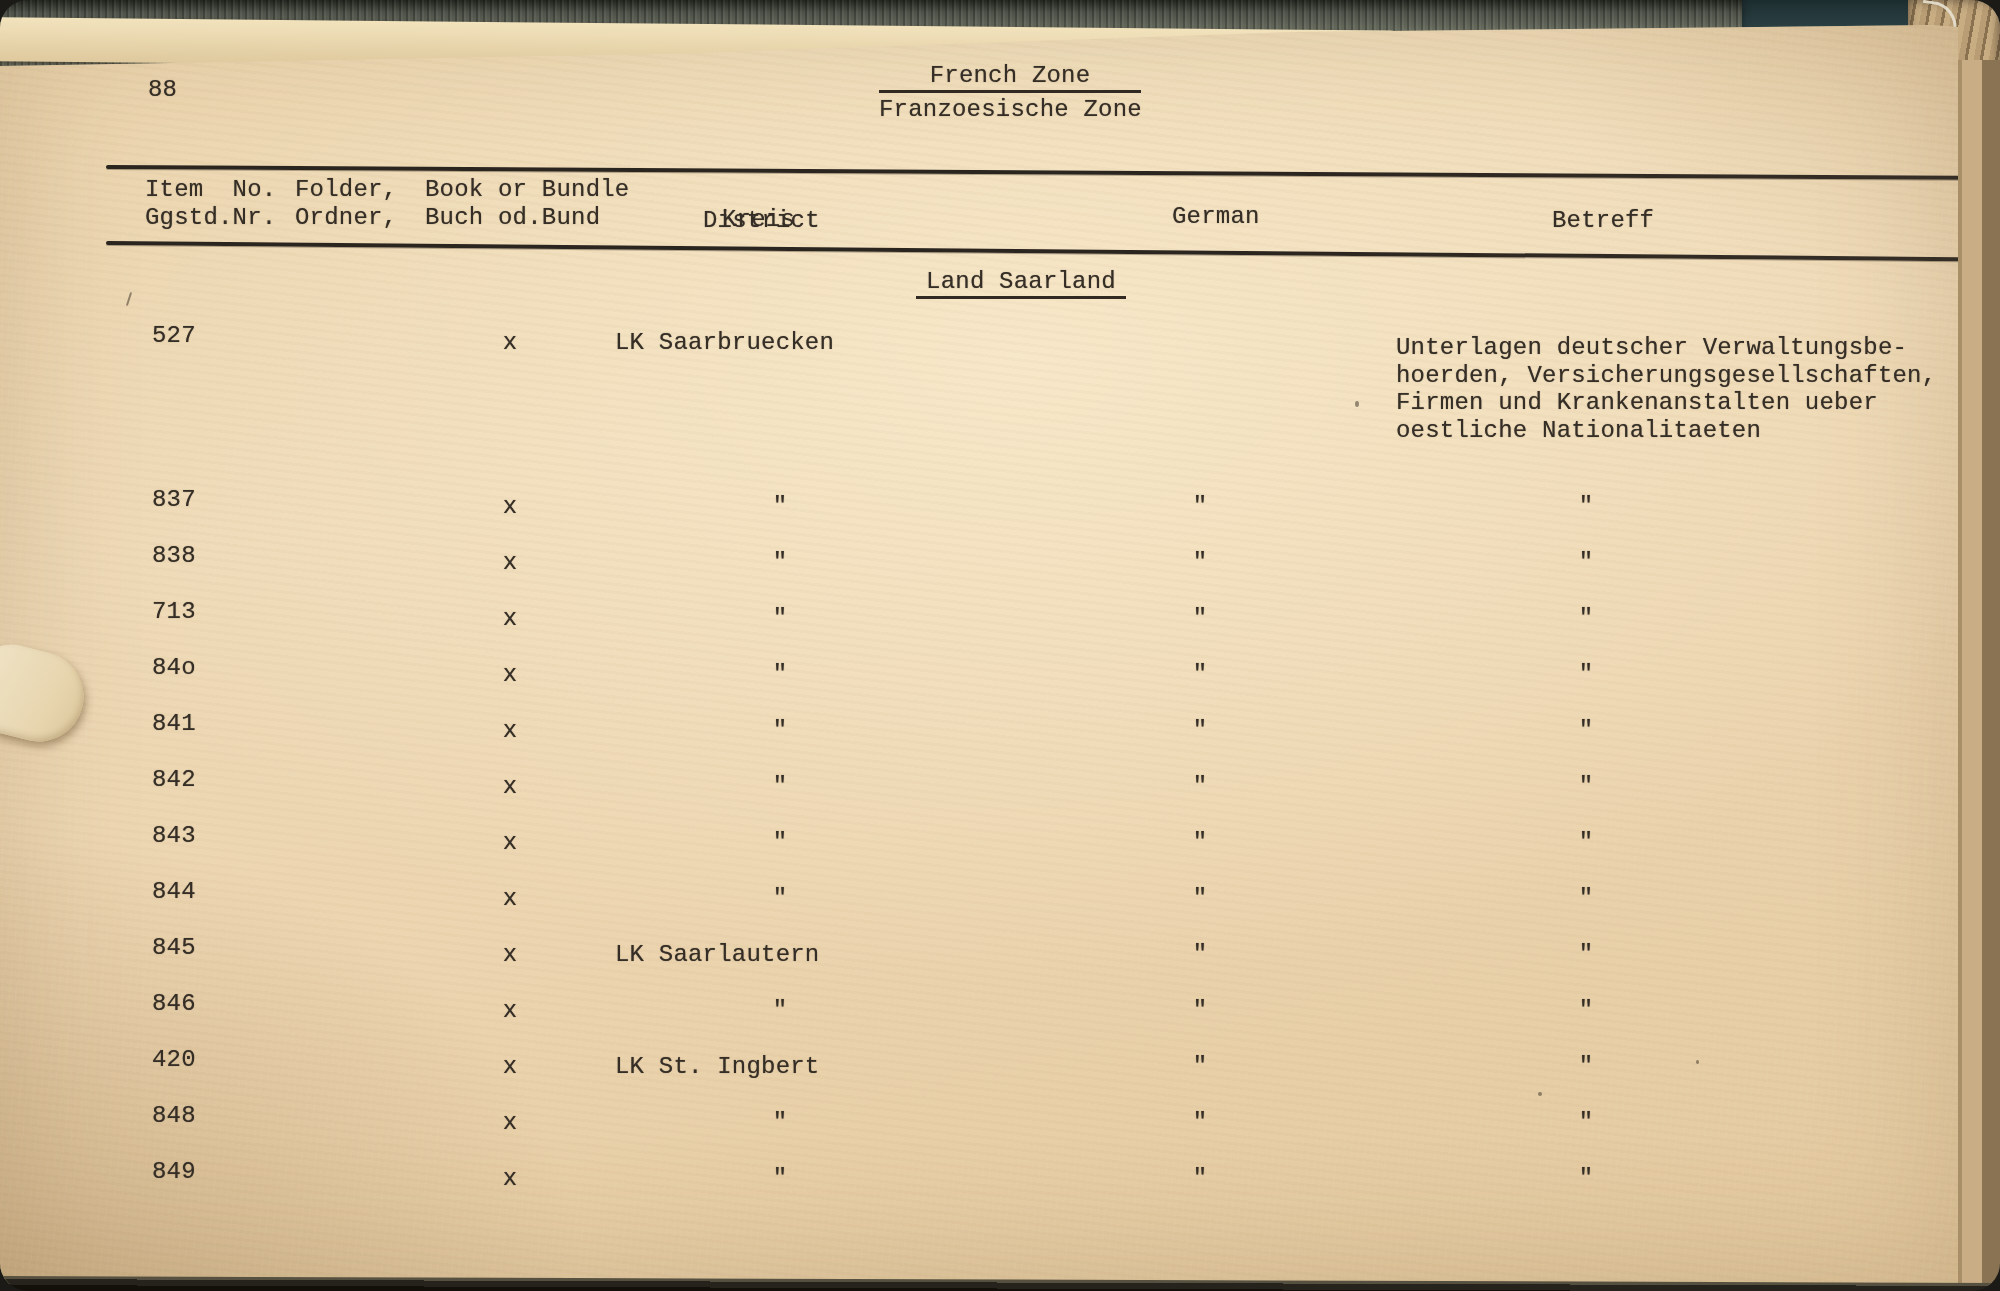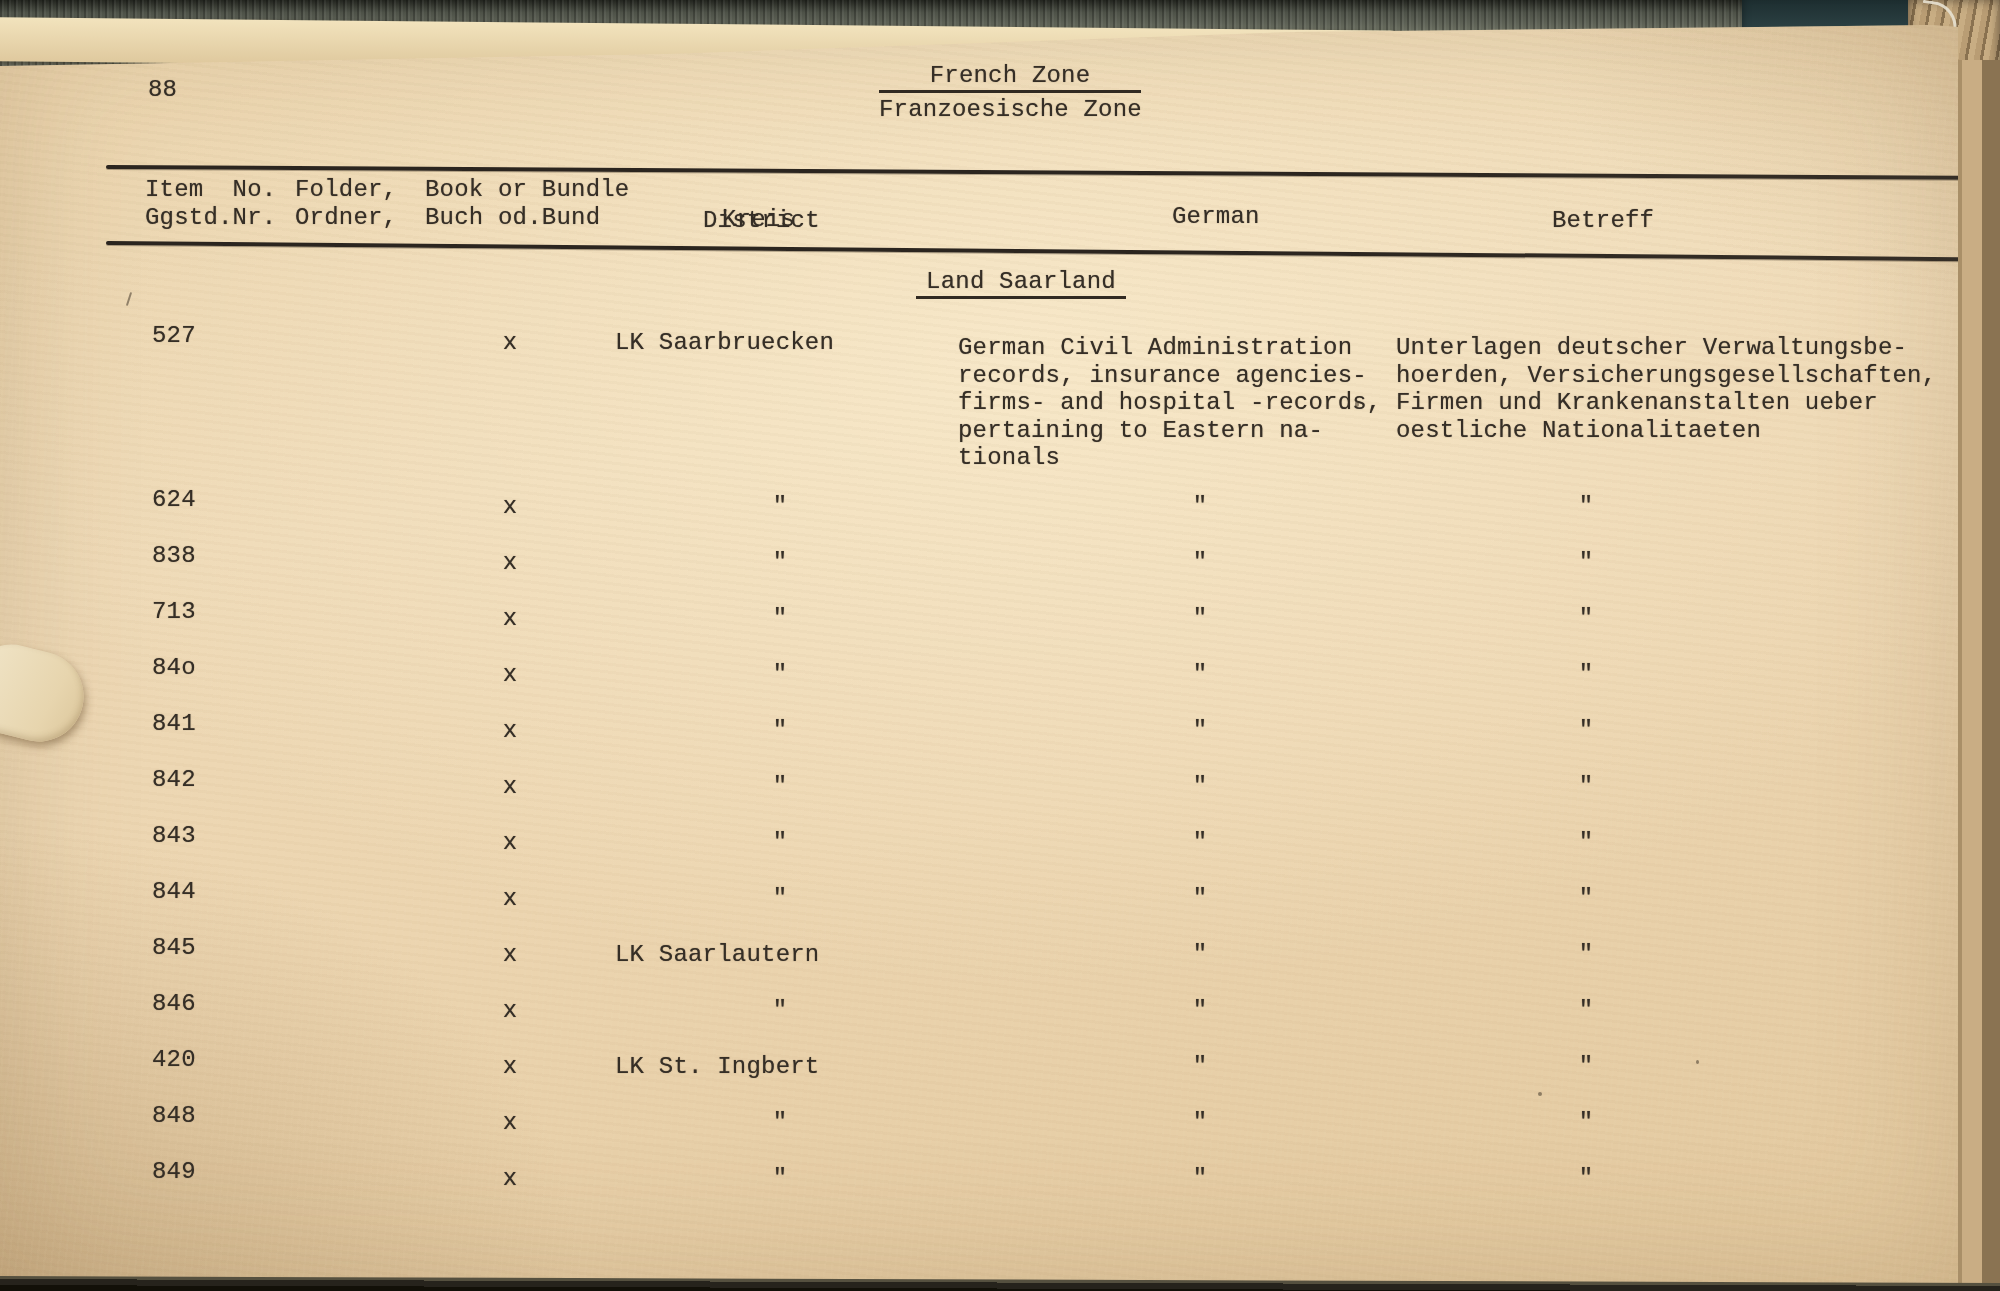--- a/index.html
+++ b/index.html
@@ -1,17 +1,17 @@
 <!DOCTYPE html>
 <html><head>
 <meta charset="utf-8">
 <style>
   html,body{margin:0;padding:0;background:#1b1a16;}
   .scene{position:relative;width:2000px;height:1291px;overflow:hidden;
-    font-family:"Liberation Mono","DejaVu Sans Mono",monospace;color:#352e26;}
+    font-family:"Liberation Mono","DejaVu Sans Mono",monospace;color:#352e26;border-radius:28px;}
 
   
   .binding-top{position:absolute;left:0;top:0;width:100%;height:70px;
     background:linear-gradient(to bottom,#23251f 0%,#4e5248 18%,#6a6e60 45%,#7b7e6e 70%,#5c5f53 100%);}
   .binding-top .fibers{position:absolute;inset:0;
     background:repeating-linear-gradient(90deg,rgba(0,0,0,.22) 0 2px,rgba(255,255,255,.05) 2px 4px,transparent 4px 7px);}
   .binding-teal{position:absolute;left:1742px;top:0;width:188px;height:78px;
     background:linear-gradient(to bottom,#1d2e30 0%,#2f4548 45%,#3c5457 80%);
     box-shadow:inset 0 -6px 10px rgba(0,0,0,.4);}
   .binding-strap{position:absolute;left:1908px;top:0;width:92px;height:88px;
@@ -111,32 +111,27 @@
 
     <div class="rule" style="left:106px;top:241px;width:1858px;transform:rotate(.5deg);"></div>
 
     <div class="tw underlined center" style="left:882px;top:268px;width:210px;">Land Saarland</div>
 
     <div class="rows">
         <div class="row row-first">
           <span class="cell col-item">527</span>
           <span class="cell col-book">x</span>
           <span class="cell col-district">LK Saarbruecken</span>
-          <span class="cell col-subject">German Civil Administration
-records, insurance agencies-
-firms- and hospital -records,
-pertaining to Eastern na-
-tionals</span>
           <span class="cell col-betreff">Unterlagen deutscher Verwaltungsbe-
 hoerden, Versicherungsgesellschaften,
 Firmen und Krankenanstalten ueber
 oestliche Nationalitaeten</span>
         </div>
         <div class="row">
-          <span class="cell col-item">624</span>
+          <span class="cell col-item">837</span>
           <span class="cell col-book">x</span>
           <span class="cell col-district ditto">"</span>
           <span class="cell col-subject ditto">"</span>
           <span class="cell col-betreff ditto">"</span>
         </div>
         <div class="row">
           <span class="cell col-item">838</span>
           <span class="cell col-book">x</span>
           <span class="cell col-district ditto">"</span>
           <span class="cell col-subject ditto">"</span>

